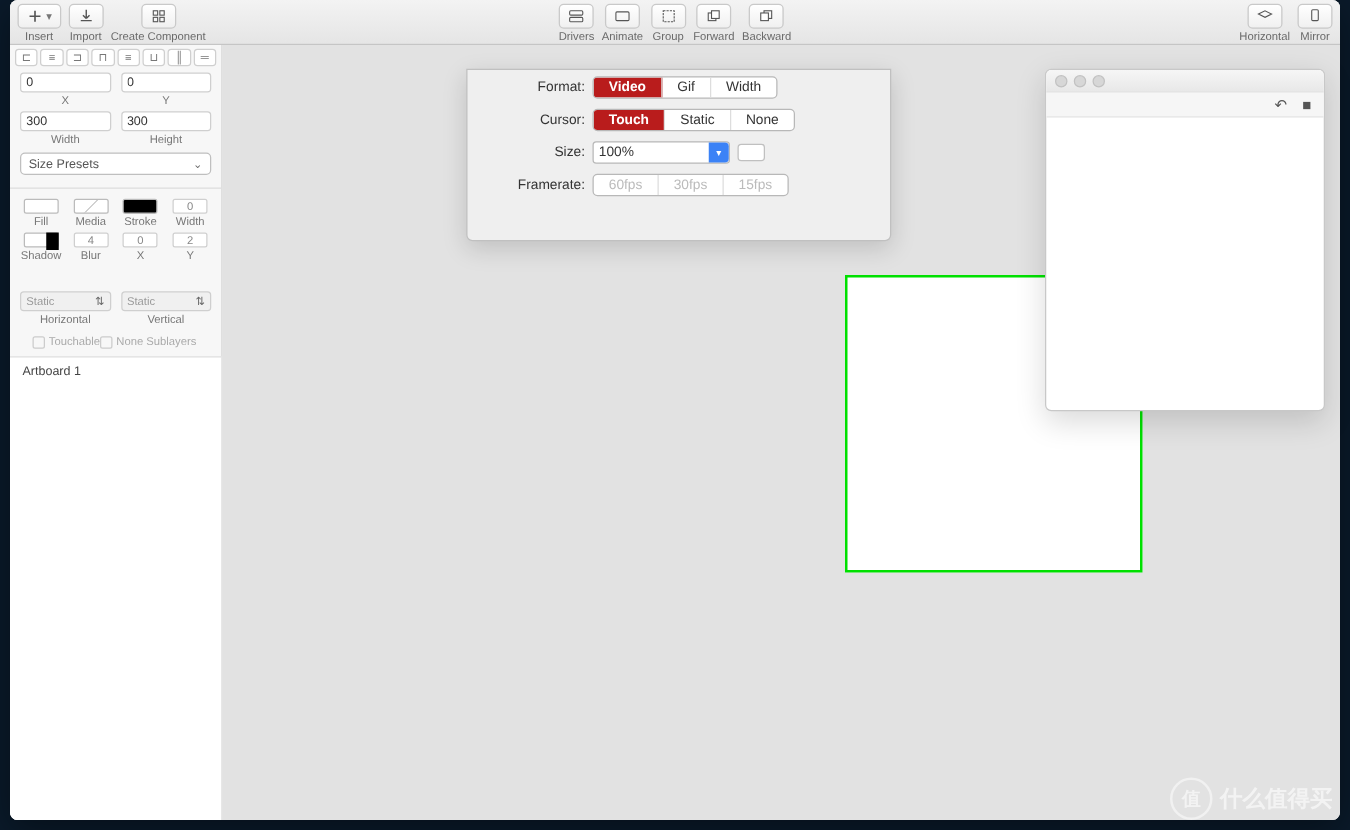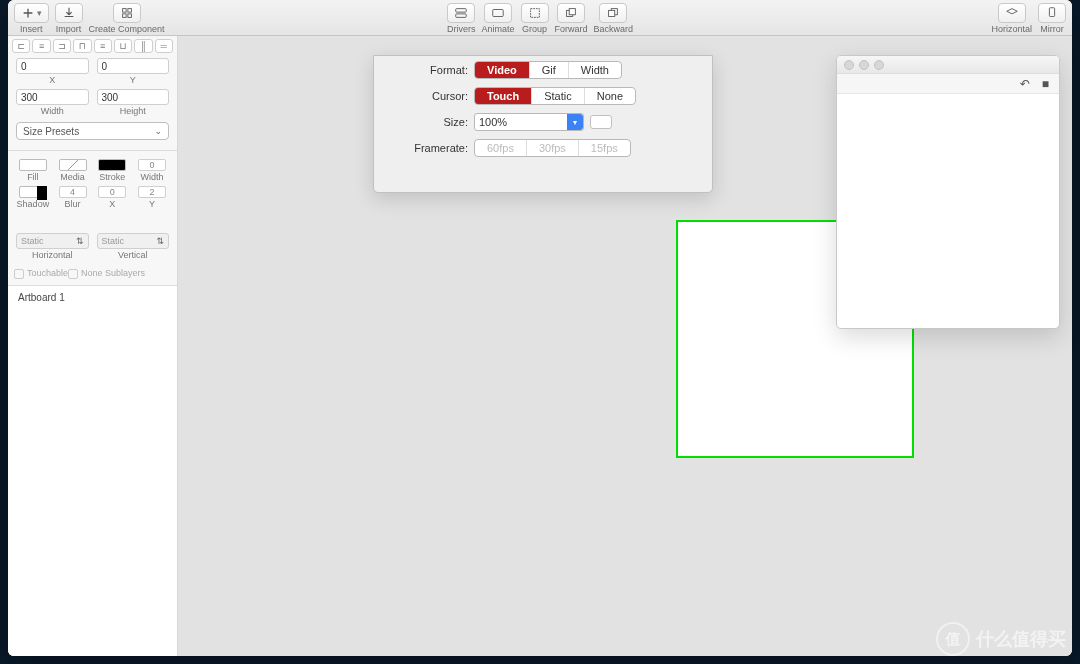--- a/index.html
+++ b/index.html
@@ -58,21 +58,21 @@
 }
 .chev { font-size:9px; color:#666; }
 .hr { height:1px; background:#ddd; margin:6px 0; }
 .swrow { display:flex; gap:6px; padding:2px 8px; }
 .swcol { display:flex; flex-direction:column; align-items:center; flex:1; }
 .swatch { width:28px; height:12px; border:1px solid #bbb; border-radius:2px; background:#fff; }
 .swatch.black { background:#000; }
 .swatch.diag { background:linear-gradient(135deg,#fff 48%,#999 50%,#fff 52%); }
 .mini-num { width:28px; height:12px; border:1px solid #cfcfcf; border-radius:2px; background:#fff; font-size:9px; text-align:center; color:#888; }
 .sel-small { width:100%; height:16px; border:1px solid #cfcfcf; border-radius:3px; background:#f0f0f0; font-size:9px; color:#999; display:flex; align-items:center; justify-content:space-between; padding:0 4px; }
-.chk-row { display:flex; padding:6px 6px; font-size:9px; color:#aaa; }
+.chk-row { display:flex; padding:6px 18px; font-size:9px; color:#aaa; }
 .chk { width:10px; height:10px; border:1px solid #ccc; border-radius:2px; display:inline-block; vertical-align:middle; margin-right:3px; }
 .layers { flex:1; background:#fff; border-top:1px solid #ddd; padding:6px 10px; font-size:10px; color:#444; }
 
 .canvas { flex:1; background:#e2e2e2; position:relative; overflow:hidden; }
 .artboard {
   position:absolute; left:498px; top:184px; width:238px; height:238px;
   background:#fff; border:2px solid #00e000;
 }
 
 

